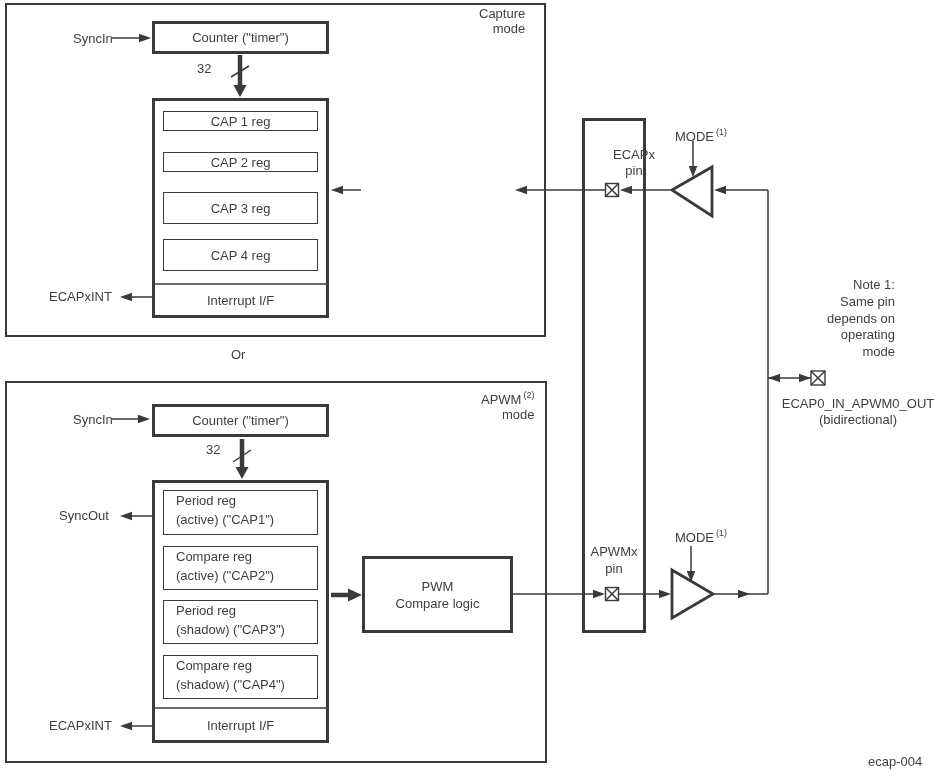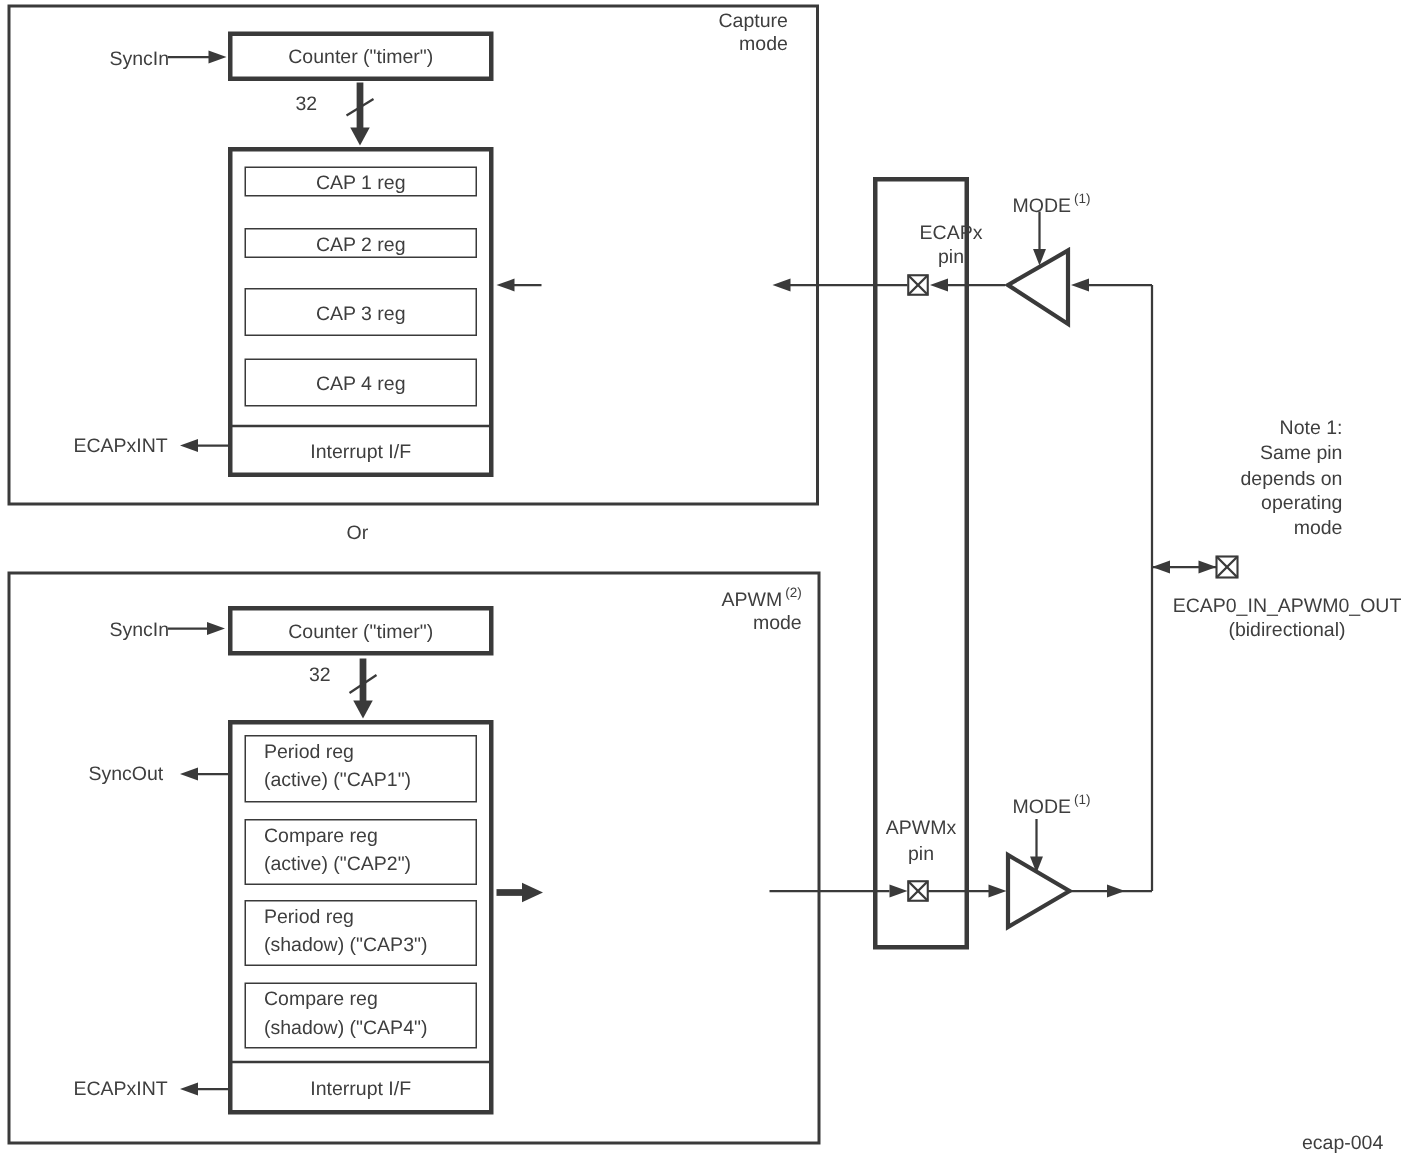--- a/index.html
+++ b/index.html
@@ -67,20 +67,26 @@
     <span>Period reg</span>
     <span>(shadow) ("CAP3")</span>
   </div>
   <div class="box thin reg2" style="left:163px;top:655px;width:155px;height:44px;">
     <span>Compare reg</span>
     <span>(shadow) ("CAP4")</span>
   </div>
   <div class="lbl cc" style="left:155px;top:708px;width:171px;height:34px;">
     <span>Interrupt I/F</span>
   </div>
+  <div class="box cc" style="left:362px;top:556px;width:151px;height:77px;">
+    <div style="line-height:17px;">
+      <div>PWM</div>
+      <div>Compare logic</div>
+    </div>
+  </div>
 
   <div class="box" style="left:582px;top:118px;width:64px;height:515px;"></div>
 
   <div class="lbl" style="left:479px;top:6px;">
     <div>Capture</div>
     <div>mode</div>
   </div>
   <div class="lbl" style="left:481px;top:388px;">
     <div><span>APWM</span><sup>(2)</sup></div>
     <div>mode</div>

